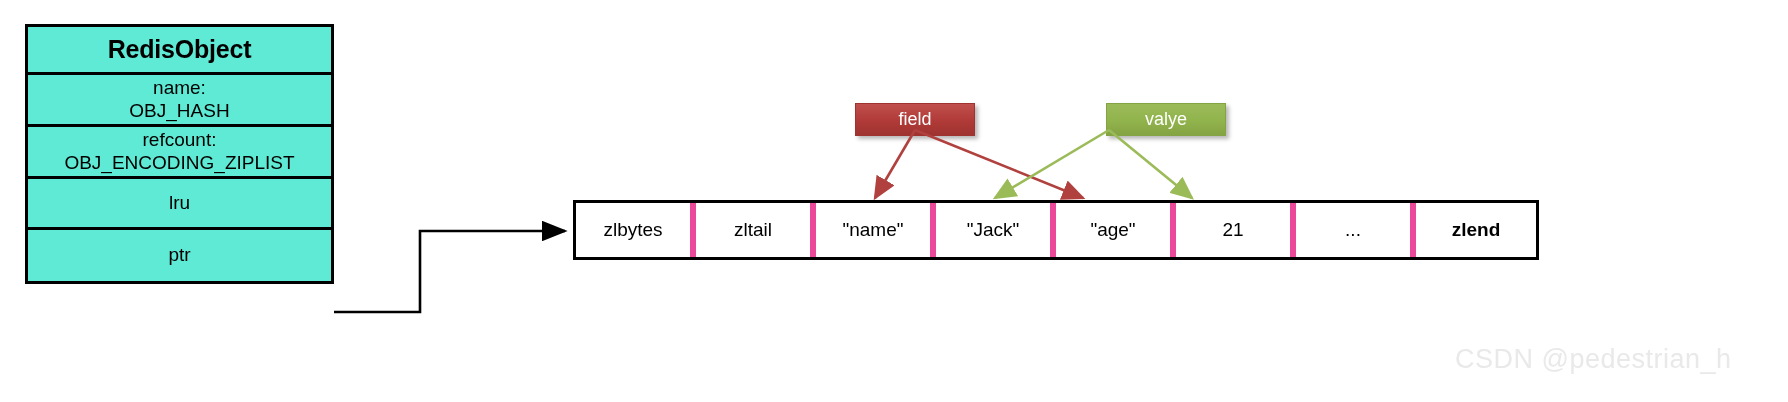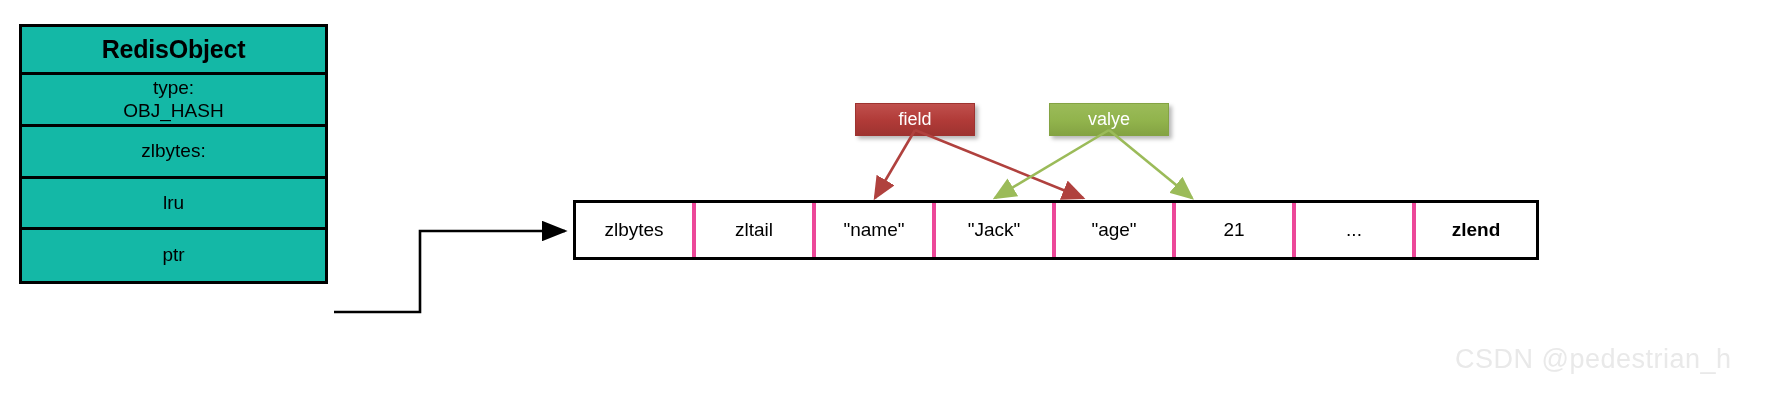--- a/index.html
+++ b/index.html
@@ -16,26 +16,26 @@
     position: relative;
     width: 1788px;
     height: 402px;
     background: #ffffff;
     overflow: hidden;
   }
 
   
   .redis-object {
     position: absolute;
-    left: 19px;
+    left: 25px;
     top: 24px;
     width: 309px;
     border: 3px solid #000000;
     box-sizing: border-box;
-    background: #14b8a6;
+    background: #5eead4;
   }
   .ro-row {
     border-bottom: 3px solid #000000;
     box-sizing: border-box;
     text-align: center;
     line-height: 1.18;
     display: flex;
     flex-direction: column;
     align-items: center;
     justify-content: center;
@@ -64,21 +64,21 @@
     left: 573px;
     top: 200px;
     height: 60px;
     border: 3px solid #000000;
     box-sizing: border-box;
     display: flex;
     background: #ffffff;
   }
   .zl-cell {
     width: 120px;
-    border-right: 4px solid #ec4899;
+    border-right: 6px solid #ec4899;
     box-sizing: border-box;
     display: flex;
     align-items: center;
     justify-content: center;
     font-size: 19px;
     color: #000000;
   }
   .zl-cell:last-child { border-right: none; font-weight: bold; }
 
   
@@ -95,21 +95,21 @@
     box-shadow: 3px 3px 4px rgba(0,0,0,0.28);
     margin-top: 8px;
   }
   .callout-field {
     left: 855px;
     top: 95px;
     background: linear-gradient(180deg, #c0504d 0%, #b03a37 55%, #9e3330 100%);
     border: 1px solid #9e3330;
   }
   .callout-value {
-    left: 1049px;
+    left: 1106px;
     top: 95px;
     background: linear-gradient(180deg, #9bbb59 0%, #91b34c 55%, #84a343 100%);
     border: 1px solid #84a343;
   }
 
   
   #wires {
     position: absolute;
     left: 0;
     top: 0;
@@ -132,25 +132,26 @@
 </head>
 <body>
 
 <div id="canvas">
 
   <div class="redis-object">
     <div class="ro-row ro-title">
       <span>RedisObject</span>
     </div>
     <div class="ro-row ro-two-line">
-      <span class="ro-sub">type:</span>
+      <span class="ro-sub">name:</span>
       <span class="ro-sub">OBJ_HASH</span>
     </div>
     <div class="ro-row ro-two-line">
-      <span class="ro-sub">zlbytes:</span>
+      <span class="ro-sub">refcount:</span>
+      <span class="ro-sub">OBJ_ENCODING_ZIPLIST</span>
     </div>
     <div class="ro-row ro-one-line">
       <span class="ro-sub">lru</span>
     </div>
     <div class="ro-row ro-one-line">
       <span class="ro-sub">ptr</span>
     </div>
   </div>
 
   <div class="ziplist">

